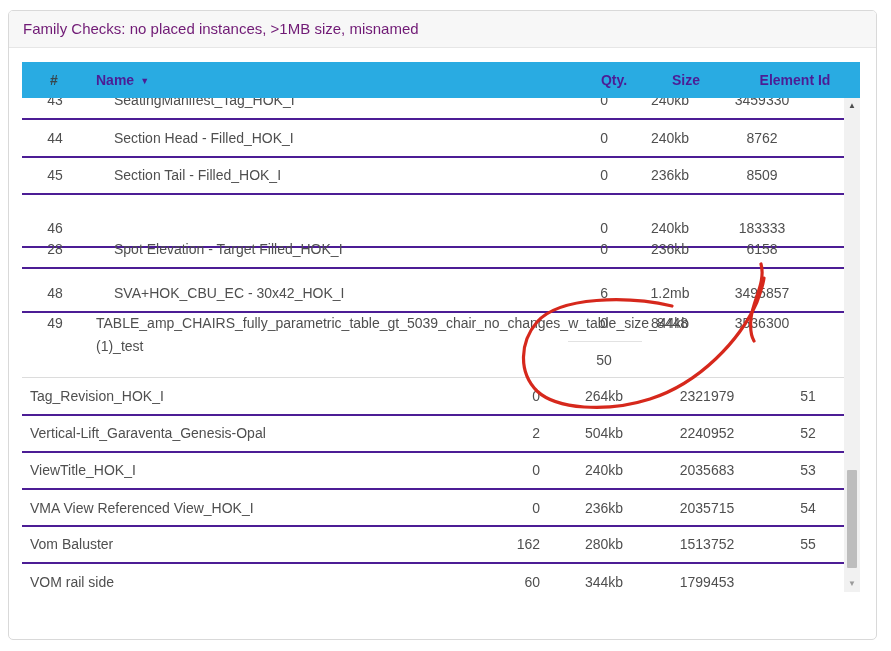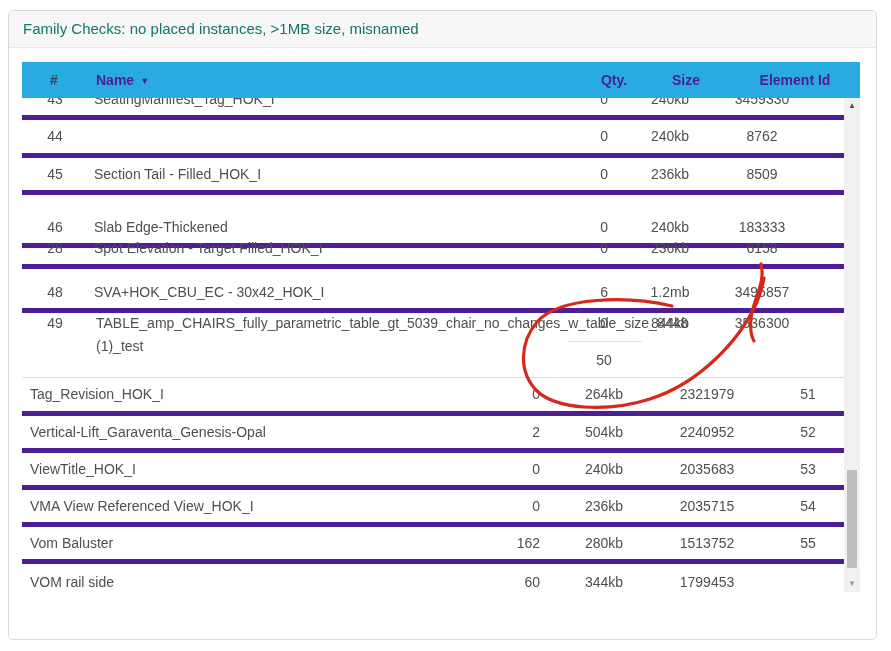--- a/index.html
+++ b/index.html
@@ -3,40 +3,40 @@
 <meta charset="utf-8">
 <style>
   html,body{margin:0;padding:0;background:#fff;}
   body{width:891px;height:651px;position:relative;overflow:hidden;
        font-family:"Liberation Sans",sans-serif;color:#4f4f4f;}
   .card{position:absolute;left:8px;top:10px;width:869px;height:630px;
         border:1px solid #d9d9d9;border-radius:5px;background:#fff;box-sizing:border-box;}
   .card-strip{position:absolute;left:9px;top:11px;width:867px;height:36px;
         background:#f7f7f7;border-bottom:1px solid #e6e6e6;border-radius:4px 4px 0 0;}
   .card-title{position:absolute;left:23px;top:11px;height:36px;line-height:36px;
-        font-size:15px;color:#0f766e;white-space:nowrap;}
+        font-size:15px;color:#701a75;white-space:nowrap;}
 
   
   .thead{position:absolute;left:22px;top:62px;width:838px;height:36px;background:#29abe2;}
   .th{position:absolute;top:0;height:36px;line-height:36px;font-size:14px;font-weight:700;
       color:#4c1d95;white-space:nowrap;}
   .th-num{left:32px;transform:translateX(-50%);color:#37474f;}
   .th-name{left:74px;}
   .th-qty{left:592px;transform:translateX(-50%);}
   .th-size{left:664px;transform:translateX(-50%);}
   .th-eid{left:773px;transform:translateX(-50%);}
   .sort-icon{display:inline-block;font-size:9px;margin-left:6px;vertical-align:1px;}
 
   
   .tbody{position:absolute;left:22px;top:98px;width:823px;height:503px;overflow:hidden;background:#fff;}
-  .row{position:absolute;left:0;width:823px;border-bottom:5px solid #4c1d95;box-sizing:border-box;font-size:14px;}
+  .row{position:absolute;left:0;width:823px;border-bottom:2px solid #4c1d95;box-sizing:border-box;font-size:14px;}
   .row.no-border{border-bottom:none;}
   .cell{position:absolute;top:0;height:100%;display:flex;align-items:center;white-space:nowrap;}
   .c-num{left:33px;transform:translateX(-50%);}
-  .c-name{left:72px;}
+  .c-name{left:92px;}
   .c-qty{right:237px;}
   .c-size{left:648px;transform:translateX(-50%);}
   .c-eid{left:740px;transform:translateX(-50%);text-align:center;}
   .s-name{left:8px;}
   .s-qty{right:305px;}
   .s-size{left:582px;transform:translateX(-50%);}
   .s-eid{left:685px;transform:translateX(-50%);}
   .s-num{left:786px;transform:translateX(-50%);}
 
   
@@ -76,34 +76,34 @@
 <div class="tbody" id="table-body">
     <div class="row" style="top: -16px; height: 38px;">
       <span class="cell c-num">43</span>
       <span class="cell c-name">SeatingManifest_Tag_HOK_I</span>
       <span class="cell c-qty">0</span>
       <span class="cell c-size">240kb</span>
       <span class="cell c-eid">3459330</span>
     </div>
     <div class="row" style="top: 22px; height: 37.5px;">
       <span class="cell c-num">44</span>
+      <span class="cell c-name">Section Head - Filled_HOK_I</span>
       <span class="cell c-qty">0</span>
       <span class="cell c-size">240kb</span>
       <span class="cell c-eid">8762</span>
     </div>
     <div class="row" style="top: 59.5px; height: 37px;">
       <span class="cell c-num">45</span>
       <span class="cell c-name">Section Tail - Filled_HOK_I</span>
       <span class="cell c-qty">0</span>
       <span class="cell c-size">236kb</span>
       <span class="cell c-eid">8509</span>
     </div>
     <div class="row" style="top: 96.5px; height: 37px; margin-top: 16px;">
       <span class="cell c-num">46</span>
-      <span class="cell c-name">Slab Edge-Thickened</span>
       <span class="cell c-qty">0</span>
       <span class="cell c-size">240kb</span>
       <span class="cell c-eid">183333</span>
     </div>
     <div class="row" style="top: 133.5px; height: 37px;">
       <span class="cell c-num">28</span>
       <span class="cell c-name">Spot Elevation - Target Filled_HOK_I</span>
       <span class="cell c-qty">0</span>
       <span class="cell c-size">236kb</span>
       <span class="cell c-eid">6158</span>

